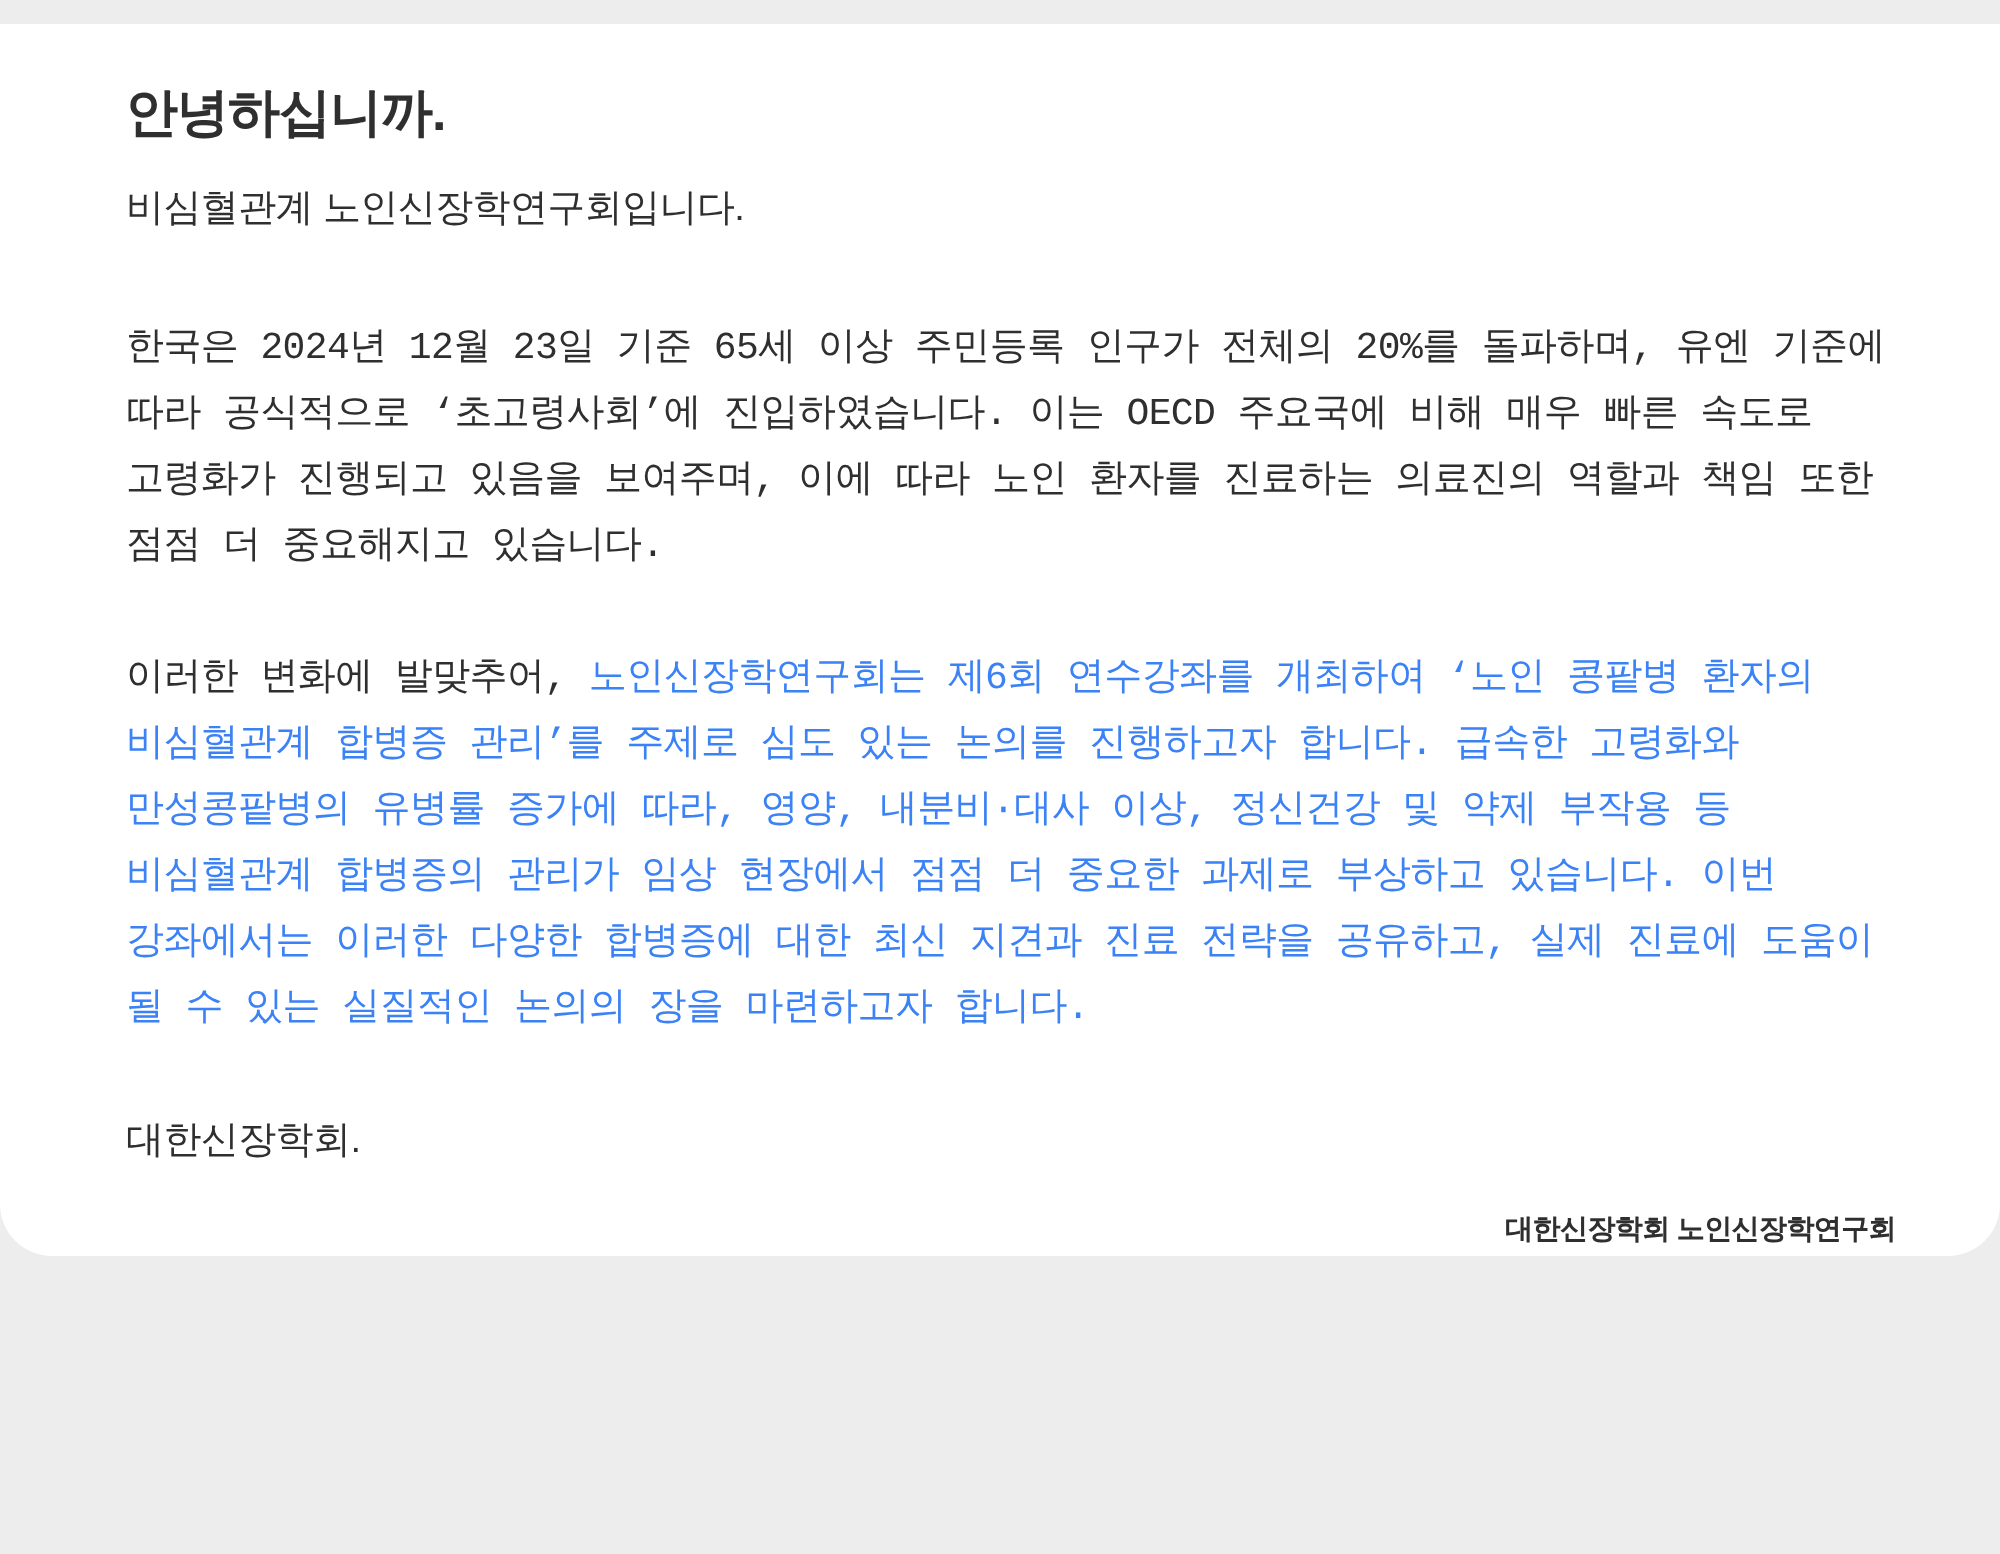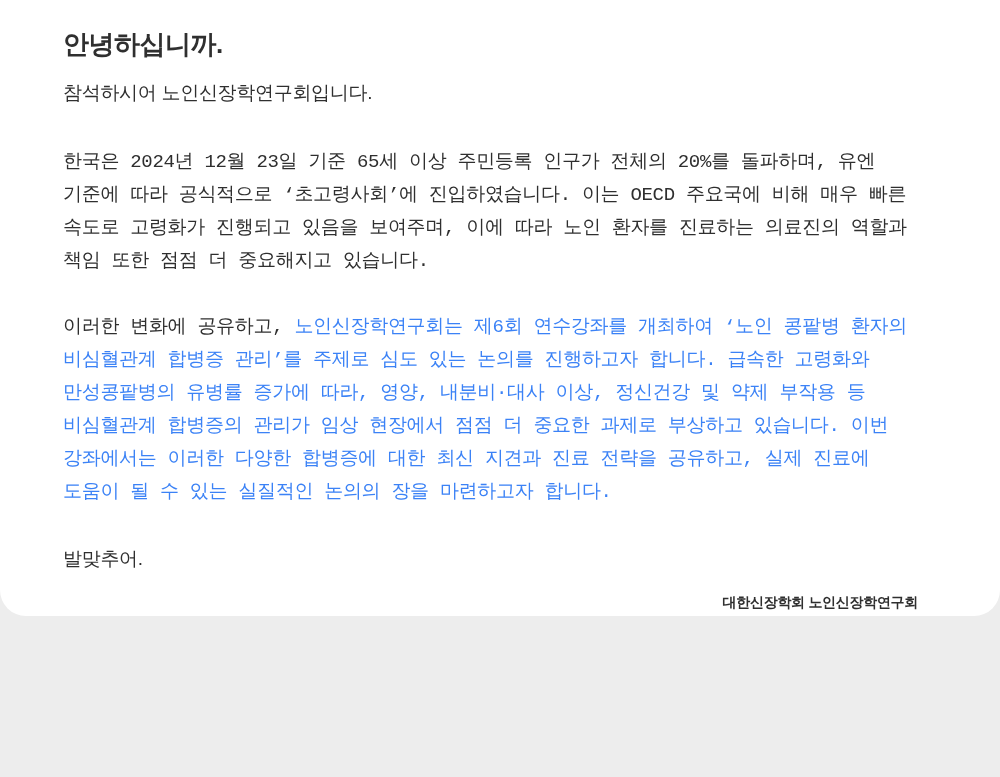--- a/index.html
+++ b/index.html
@@ -5,25 +5,25 @@
   html, body {
     margin: 0;
     padding: 0;
     background: #ededed;
     font-family: "Liberation Sans", "DejaVu Sans", sans-serif;
   }
   .page {
     position: relative;
     width: 1000px;
     height: 616px;
-    margin: 0 auto;
+    margin: 12px auto;
     background: #ffffff;
     border-radius: 0 0 26px 26px;
     box-sizing: border-box;
-    padding: 26px 82px 0 63px;
+    padding: 26px 52px 0 63px;
     overflow: hidden;
     color: #2f2f2f;
   }
   .greeting-title {
     font-size: 26px;
     font-weight: 800;
     line-height: 36px;
     letter-spacing: -0.5px;
     margin: 0;
   }
@@ -78,28 +78,28 @@
     margin-right: -7px; 
   }
 </style>
 </head>
 <body>
 
 <div class="page">
 
   <h1 class="greeting-title">안녕하십니까.</h1>
 
-  <div class="subtitle">참석하시어 노인신장학연구회입니다.</div>
+  <div class="subtitle">비심혈관계 노인신장학연구회입니다.</div>
 
   <p class="para first-body">한국은 2024년 12월 23일 기준 65세 이상 주민등록 인구가 전체의 20%를 돌파하며, 유엔 기준에 따라 공식적으로 ‘초고령사회’에 진입하였습니다. 이는 OECD 주요국에 비해 매우 빠른 속도로 고령화가 진행되고 있음을 보여주며, 이에 따라 노인 환자를 진료하는 의료진의 역할과 책임 또한 점점 더 중요해지고 있습니다.</p>
 
-  <p class="para"><span>이러한 변화에 공유하고, </span><span class="highlight">노인신장학연구회는 제6회 연수강좌를 개최하여 ‘노인 콩팥병 환자의 비심혈관계 합병증 관리’를 주제로 심도 있는 논의를 진행하고자 합니다. 급속한 고령화와 만성콩팥병의 유병률 증가에 따라, 영양, 내분비·대사 이상, 정신건강 및 약제 부작용 등 비심혈관계 합병증의 관리가 임상 현장에서 점점 더 중요한 과제로 부상하고 있습니다. 이번 강좌에서는 이러한 다양한 합병증에 대한 최신 지견과 진료 전략을 공유하고, 실제 진료에 도움이 될 수 있는 실질적인 논의의 장을 마련하고자 합니다.</span></p>
+  <p class="para"><span>이러한 변화에 발맞추어, </span><span class="highlight">노인신장학연구회는 제6회 연수강좌를 개최하여 ‘노인 콩팥병 환자의 비심혈관계 합병증 관리’를 주제로 심도 있는 논의를 진행하고자 합니다. 급속한 고령화와 만성콩팥병의 유병률 증가에 따라, 영양, 내분비·대사 이상, 정신건강 및 약제 부작용 등 비심혈관계 합병증의 관리가 임상 현장에서 점점 더 중요한 과제로 부상하고 있습니다. 이번 강좌에서는 이러한 다양한 합병증에 대한 최신 지견과 진료 전략을 공유하고, 실제 진료에 도움이 될 수 있는 실질적인 논의의 장을 마련하고자 합니다.</span></p>
 
 
-  <div class="closing">발맞추어.</div>
+  <div class="closing">대한신장학회.</div>
 
   <div class="signature">
     <div class="signature-org">대한신장학회 노인신장학연구회</div>
     <div class="signature-line2">
       <span class="signature-role">회장</span>
       <span class="signature-name">양재원</span>
     </div>
   </div>
 
 </div>

